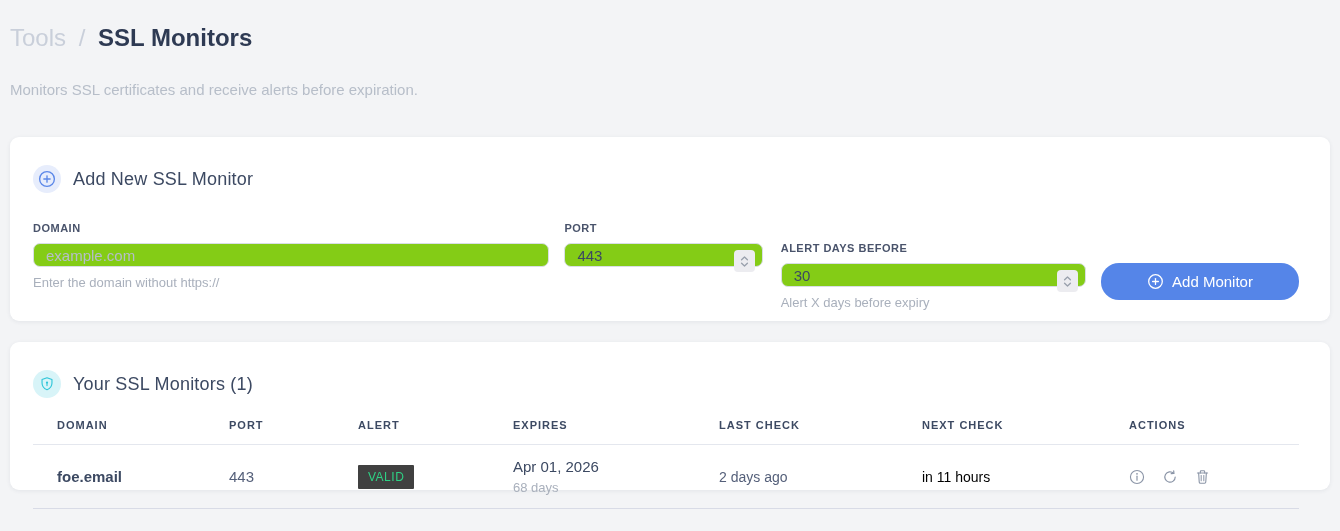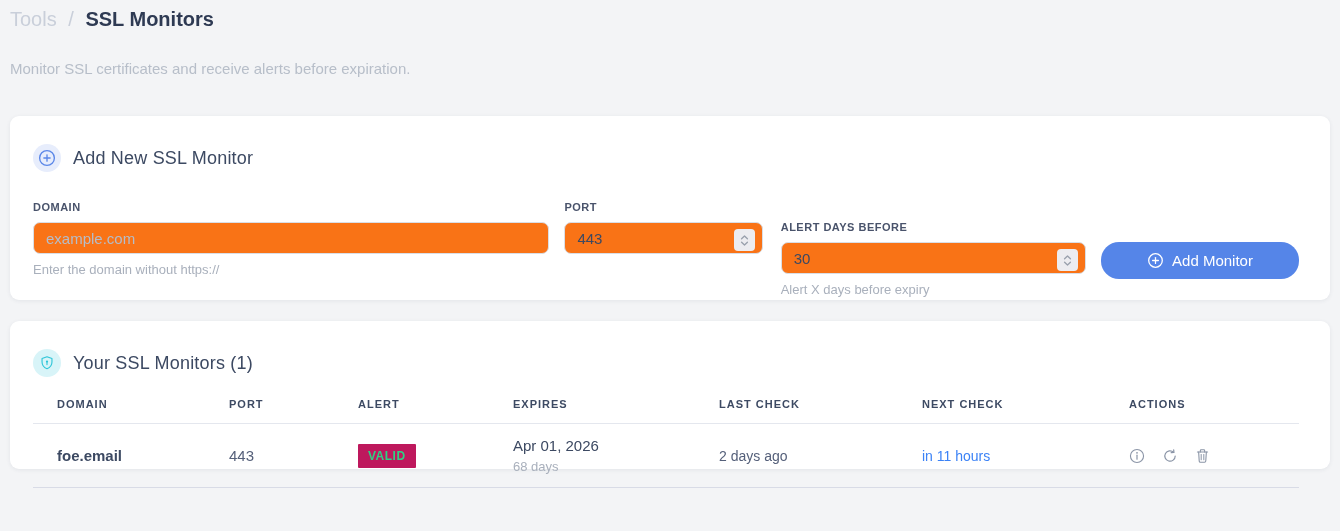--- a/index.html
+++ b/index.html
@@ -6,21 +6,21 @@
   html,body { width:1340px; height:531px; }
   body {
     background:#f3f4f6;
     font-family:"Liberation Sans", sans-serif;
     color:#3c4962;
     overflow:hidden;
   }
   .page { padding:0 10px; }
 
   
-  .breadcrumb { padding-top:8px; font-size:20px; }
+  .breadcrumb { padding-top:24px; font-size:24px; }
   .crumb-muted { color:#c9cfda; }
   .crumb-sep { color:#c9cfda; margin:0 6px; }
   .crumb-current { color:#2e3a53; font-weight:700; }
   .subtitle { margin-top:29px; font-size:15px; color:#b7bec9; }
 
   
   .card {
     background:#ffffff;
     border-radius:9px;
     box-shadow:0 1px 4px rgba(40,55,75,0.08);
@@ -43,24 +43,24 @@
   .field-domain { width:521px; margin-right:15px; }
   .field-port { width:200px; margin-right:18px; }
   .field-alert { width:308px; margin-right:15px;margin-top:20px; }
   .field-button { width:198px; padding-top:41px; }
 
   .field-label {
     display:block; font-size:11px; font-weight:700; color:#49536b;
     letter-spacing:.5px; margin-bottom:9px;
   }
   .input {
-    width:100%; height:32px;
+    width:100%; height:24px;
     border:1px solid #d9dee6; border-radius:7px;
     padding:0 12px; font-size:15px; color:#3c4962;
-    background:#f97316; font-family:inherit; outline:none;
+    background:#84cc16; font-family:inherit; outline:none;
   }
   .input::placeholder { color:#b5bdc9; }
   .num-wrap { position:relative; }
   .num-wrap .input { padding-right:38px; }
   .spinner {
     position:absolute; right:8px; top:7px;
     width:21px; height:22px; background:#ececf0; border-radius:4px;
     display:flex; flex-direction:column; align-items:center; justify-content:center;
     gap:1px; color:#99a0ac; cursor:pointer;
   }
@@ -83,46 +83,46 @@
     border-bottom:1px solid #e4e7ee;
   }
   td {
     padding:13px 0 13px 24px;
     border-bottom:1px solid #d8dbe6;
     vertical-align:middle;
     font-size:15px; color:#55607a;
   }
   .cell-domain { font-weight:700; color:#3c4962; }
   .badge-valid {
-    display:inline-block; background:#be185d; color:#2ed184;
-    font-size:12px; font-weight:700; letter-spacing:.5px;
+    display:inline-block; background:#404040; color:#2ed184;
+    font-size:12px; font-weight:400; letter-spacing:.5px;
     padding:5px 10px; border-radius:1px;
   }
   .expires-date { font-size:15px; color:#3c4962; }
   .expires-rel { font-size:13px; color:#a9b0bc; margin-top:5px; }
   .cell-last { font-size:14px; }
-  .cell-next { font-size:14px; color:#3b82f6; }
+  .cell-next { font-size:14px; color:#000000; }
   .actions { display:flex; align-items:center; gap:17px; }
   .icon-btn {
     background:none; border:none; padding:0; color:#8b95a7; cursor:pointer;
     display:flex; align-items:center;
   }
   svg { display:block; }
 </style>
 </head>
 <body>
 
 <div class="page">
 
   <div class="breadcrumb">
     <span class="crumb-muted">Tools</span>
     <span class="crumb-sep">/</span>
     <span class="crumb-current">SSL Monitors</span>
   </div>
-  <div class="subtitle">Monitor SSL certificates and receive alerts before expiration.</div>
+  <div class="subtitle">Monitors SSL certificates and receive alerts before expiration.</div>
 
   <div class="card card-add">
     <div class="card-header">
       <span class="icon-circle blue">
         <svg width="18" height="18" viewBox="0 0 20 20">
           <circle cx="10" cy="10" r="8.2" fill="none" stroke="currentColor" stroke-width="1.5"></circle>
           <line x1="10" y1="6.5" x2="10" y2="13.5" stroke="currentColor" stroke-width="1.5" stroke-linecap="round"></line>
           <line x1="6.5" y1="10" x2="13.5" y2="10" stroke="currentColor" stroke-width="1.5" stroke-linecap="round"></line>
         </svg>
       </span>

